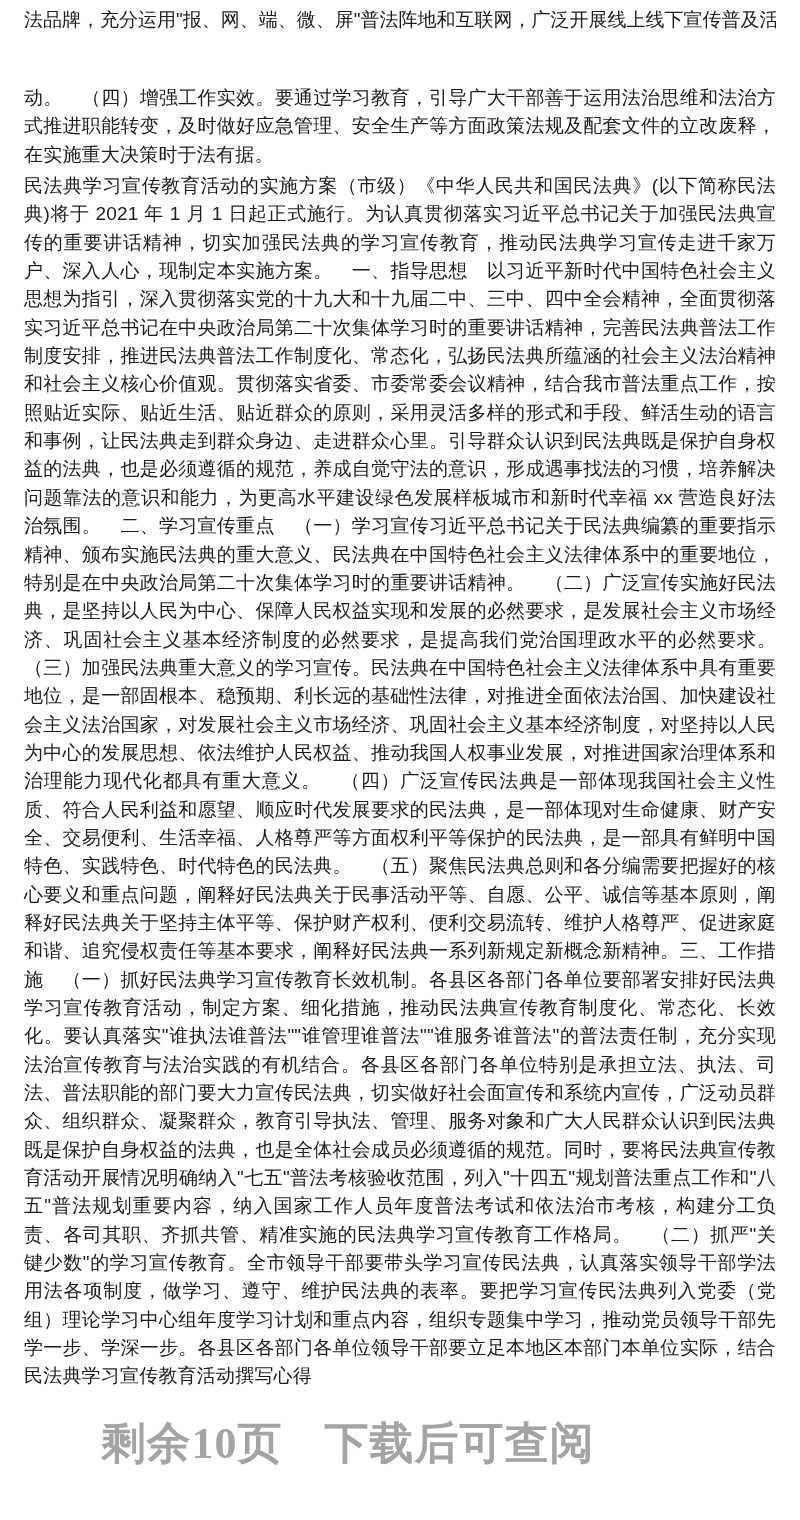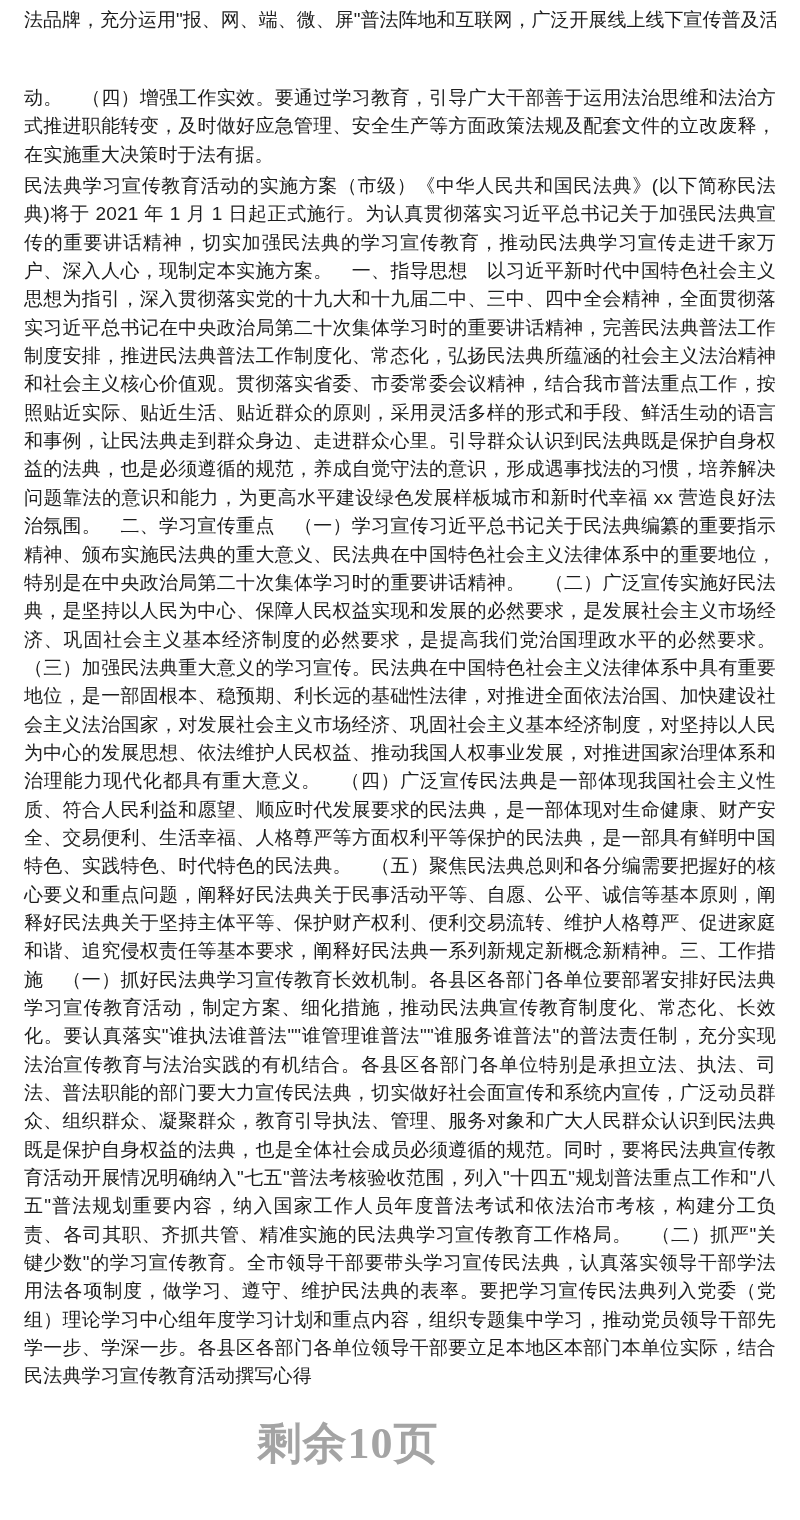--- a/index.html
+++ b/index.html
@@ -59,14 +59,15 @@
 
 <div class="page">
   <div class="content">
     <p class="fragment">法品牌，充分运用"报、网、端、微、屏"普法阵地和互联网，广泛开展线上线下宣传普及活</p>
     <p class="para">动。　（四）增强工作实效。要通过学习教育，引导广大干部善于运用法治思维和法治方式推进职能转变，及时做好应急管理、安全生产等方面政策法规及配套文件的立改废释，在实施重大决策时于法有据。</p>
     <p class="para">民法典学习宣传教育活动的实施方案（市级）《中华人民共和国民法典》(以下简称民法典)将于 2021 年 1 月 1 日起正式施行。为认真贯彻落实习近平总书记关于加强民法典宣传的重要讲话精神，切实加强民法典的学习宣传教育，推动民法典学习宣传走进千家万户、深入人心，现制定本实施方案。　一、指导思想　以习近平新时代中国特色社会主义思想为指引，深入贯彻落实党的十九大和十九届二中、三中、四中全会精神，全面贯彻落实习近平总书记在中央政治局第二十次集体学习时的重要讲话精神，完善民法典普法工作制度安排，推进民法典普法工作制度化、常态化，弘扬民法典所蕴涵的社会主义法治精神和社会主义核心价值观。贯彻落实省委、市委常委会议精神，结合我市普法重点工作，按照贴近实际、贴近生活、贴近群众的原则，采用灵活多样的形式和手段、鲜活生动的语言和事例，让民法典走到群众身边、走进群众心里。引导群众认识到民法典既是保护自身权益的法典，也是必须遵循的规范，养成自觉守法的意识，形成遇事找法的习惯，培养解决问题靠法的意识和能力，为更高水平建设绿色发展样板城市和新时代幸福 xx 营造良好法治氛围。　二、学习宣传重点　（一）学习宣传习近平总书记关于民法典编纂的重要指示精神、颁布实施民法典的重大意义、民法典在中国特色社会主义法律体系中的重要地位，特别是在中央政治局第二十次集体学习时的重要讲话精神。　（二）广泛宣传实施好民法典，是坚持以人民为中心、保障人民权益实现和发展的必然要求，是发展社会主义市场经济、巩固社会主义基本经济制度的必然要求，是提高我们党治国理政水平的必然要求。　（三）加强民法典重大意义的学习宣传。民法典在中国特色社会主义法律体系中具有重要地位，是一部固根本、稳预期、利长远的基础性法律，对推进全面依法治国、加快建设社会主义法治国家，对发展社会主义市场经济、巩固社会主义基本经济制度，对坚持以人民为中心的发展思想、依法维护人民权益、推动我国人权事业发展，对推进国家治理体系和治理能力现代化都具有重大意义。　（四）广泛宣传民法典是一部体现我国社会主义性质、符合人民利益和愿望、顺应时代发展要求的民法典，是一部体现对生命健康、财产安全、交易便利、生活幸福、人格尊严等方面权利平等保护的民法典，是一部具有鲜明中国特色、实践特色、时代特色的民法典。　（五）聚焦民法典总则和各分编需要把握好的核心要义和重点问题，阐释好民法典关于民事活动平等、自愿、公平、诚信等基本原则，阐释好民法典关于坚持主体平等、保护财产权利、便利交易流转、维护人格尊严、促进家庭和谐、追究侵权责任等基本要求，阐释好民法典一系列新规定新概念新精神。三、工作措施　（一）抓好民法典学习宣传教育长效机制。各县区各部门各单位要部署安排好民法典学习宣传教育活动，制定方案、细化措施，推动民法典宣传教育制度化、常态化、长效化。要认真落实"谁执法谁普法""谁管理谁普法""谁服务谁普法"的普法责任制，充分实现法治宣传教育与法治实践的有机结合。各县区各部门各单位特别是承担立法、执法、司法、普法职能的部门要大力宣传民法典，切实做好社会面宣传和系统内宣传，广泛动员群众、组织群众、凝聚群众，教育引导执法、管理、服务对象和广大人民群众认识到民法典既是保护自身权益的法典，也是全体社会成员必须遵循的规范。同时，要将民法典宣传教育活动开展情况明确纳入"七五"普法考核验收范围，列入"十四五"规划普法重点工作和"八五"普法规划重要内容，纳入国家工作人员年度普法考试和依法治市考核，构建分工负责、各司其职、齐抓共管、精准实施的民法典学习宣传教育工作格局。　（二）抓严"关键少数"的学习宣传教育。全市领导干部要带头学习宣传民法典，认真落实领导干部学法用法各项制度，做学习、遵守、维护民法典的表率。要把学习宣传民法典列入党委（党组）理论学习中心组年度学习计划和重点内容，组织专题集中学习，推动党员领导干部先学一步、学深一步。各县区各部门各单位领导干部要立足本地区本部门本单位实际，结合民法典学习宣传教育活动撰写心得</p>
   </div>
 
   <div class="banner">
     <span>剩余10页</span>
+    <span>下载后可查阅</span>
   </div>
 </div>
 
 </body></html>

